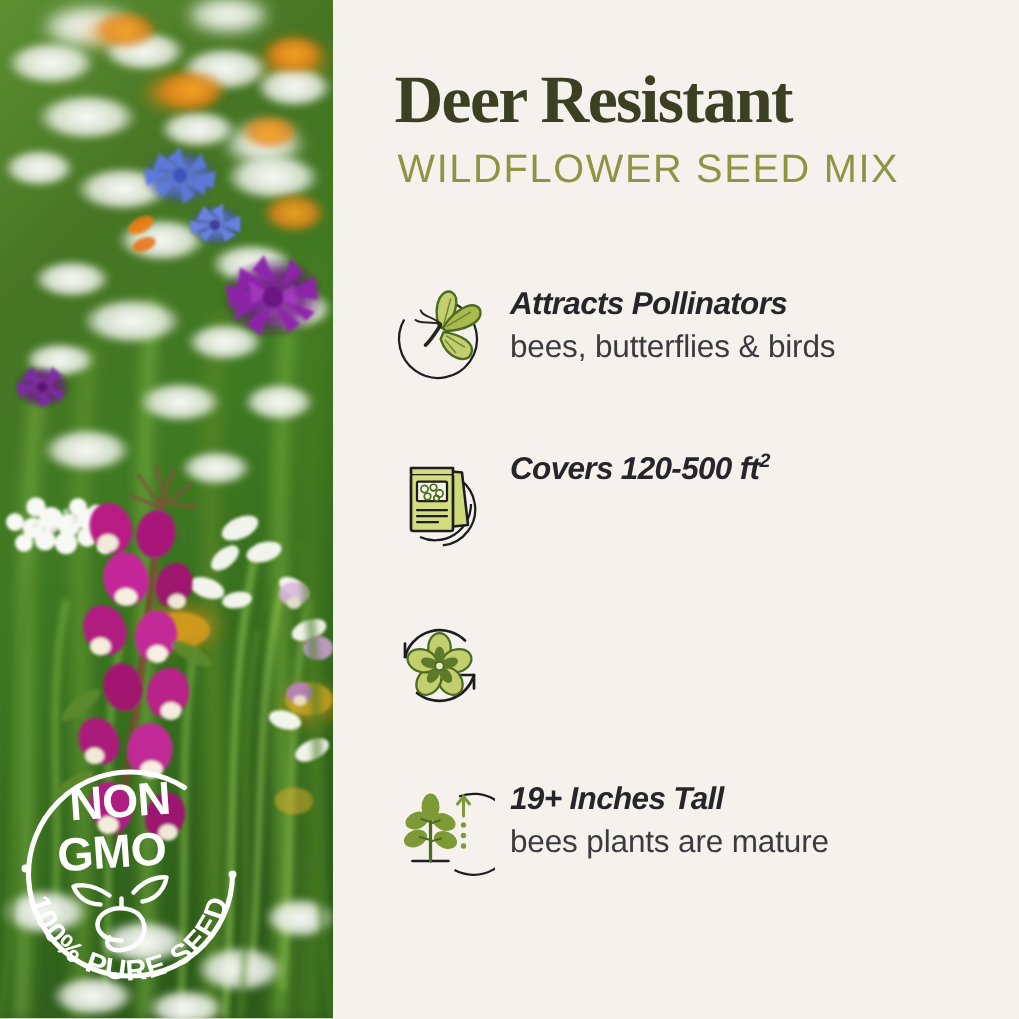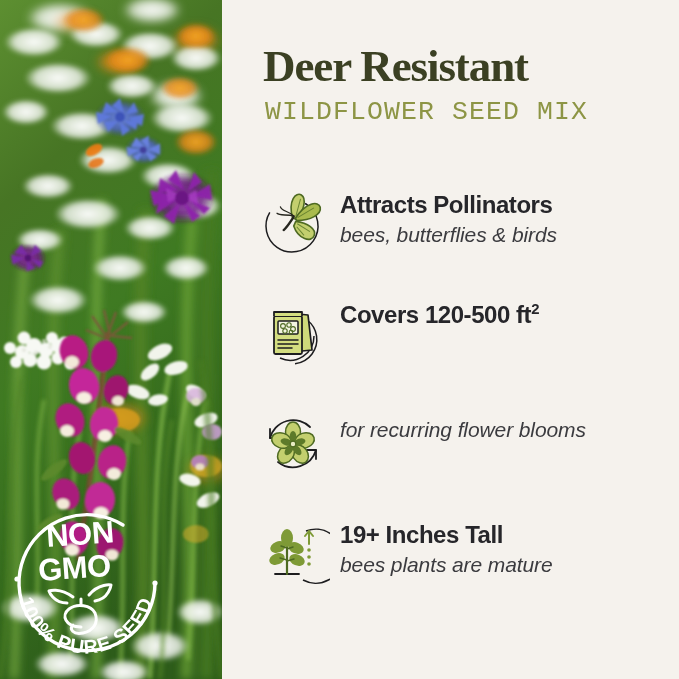--- a/index.html
+++ b/index.html
@@ -92,21 +92,20 @@
     font-family: Liberation Serif, serif;
   }
   #sub-title {
     margin: 10px 0 0 2px;
     font-size: 26.5px;
     font-weight: 300;
     color: #8d9545;
     letter-spacing: 1.1px;
     line-height: 1.0;
     white-space: nowrap;
-    font-family: Liberation Mono, monospace;
   }
 
   
   #features {
     position: absolute;
     left: 36px;
     top: 184px;
     width: 420px;
   }
   .feature-row {
@@ -121,41 +120,41 @@
     height: 72px;
   }
   .feature-icon svg { display: block; width: 72px; height: 72px; }
   .feature-text {
     position: absolute;
     left: 82px;
     top: 8px;
     width: 336px;
   }
   .feature-head {
-    font-size: 24px;
+    font-size: 21px;
     font-weight: bold;
     color: #26262a;
     letter-spacing: -0.45px;
     line-height: 1.05;
     white-space: nowrap;
+    font-style: italic;
   }
   .feature-head sup {
     font-size: 0.62em;
     vertical-align: super;
     line-height: 0;
   }
   .feature-sub {
     margin-top: 6px;
     font-size: 21px;
     font-weight: 300;
     color: #3b3b3f;
     letter-spacing: -0.1px;
     line-height: 1.1;
     white-space: nowrap;
-    font-style: italic;
   }
 </style>
 </head>
 <body>
 
 <div id="page">
 
   <div id="photo-panel">
     <svg class="photo-svg" viewBox="0 0 222 679" preserveAspectRatio="none">
       <defs>
@@ -602,21 +601,20 @@
                 <ellipse cx="6.6" cy="-2" rx="3.4" ry="6" transform="rotate(72 6.6 -2)"></ellipse>
                 <ellipse cx="4" cy="6" rx="3.4" ry="6" transform="rotate(144 4 6)"></ellipse>
                 <ellipse cx="-4" cy="6" rx="3.4" ry="6" transform="rotate(216 -4 6)"></ellipse>
                 <ellipse cx="-6.6" cy="-2" rx="3.4" ry="6" transform="rotate(288 -6.6 -2)"></ellipse>
               </g>
               <circle cx="0" cy="0" r="2.8" fill="#e8ecc4" stroke="#4e6a22" stroke-width="1.2"></circle>
             </g>
           </svg>
         </div>
         <div class="feature-text">
-          <div class="feature-sub">for recurring flower blooms</div>
         </div>
       </div>
 
       <div class="feature-row">
         <div class="feature-icon">
           <svg viewBox="0 0 72 72">
 
             <path d="M48 13 A 27 27 0 1 1 45 62" fill="none" stroke="#1d1d1f" stroke-width="1.5"></path>
 
             <path d="M17 56 L41 56" stroke="#1d1d1f" stroke-width="1.8" stroke-linecap="round"></path>

